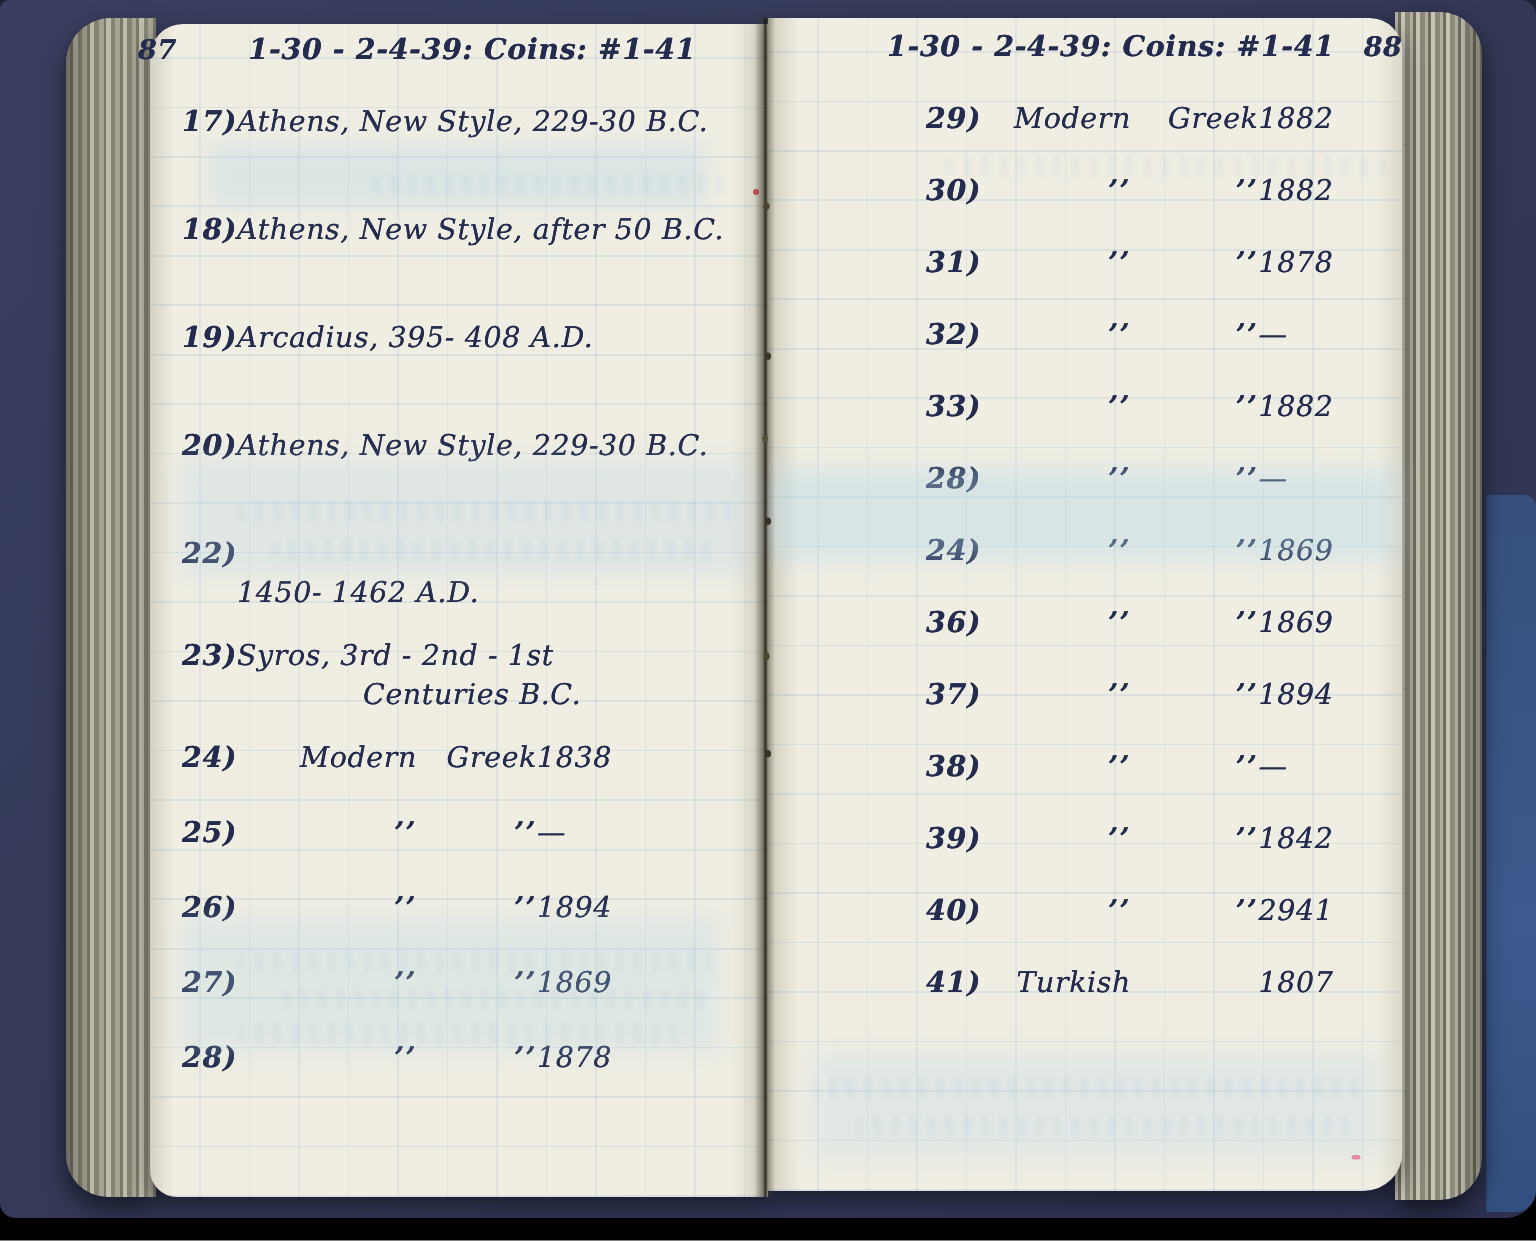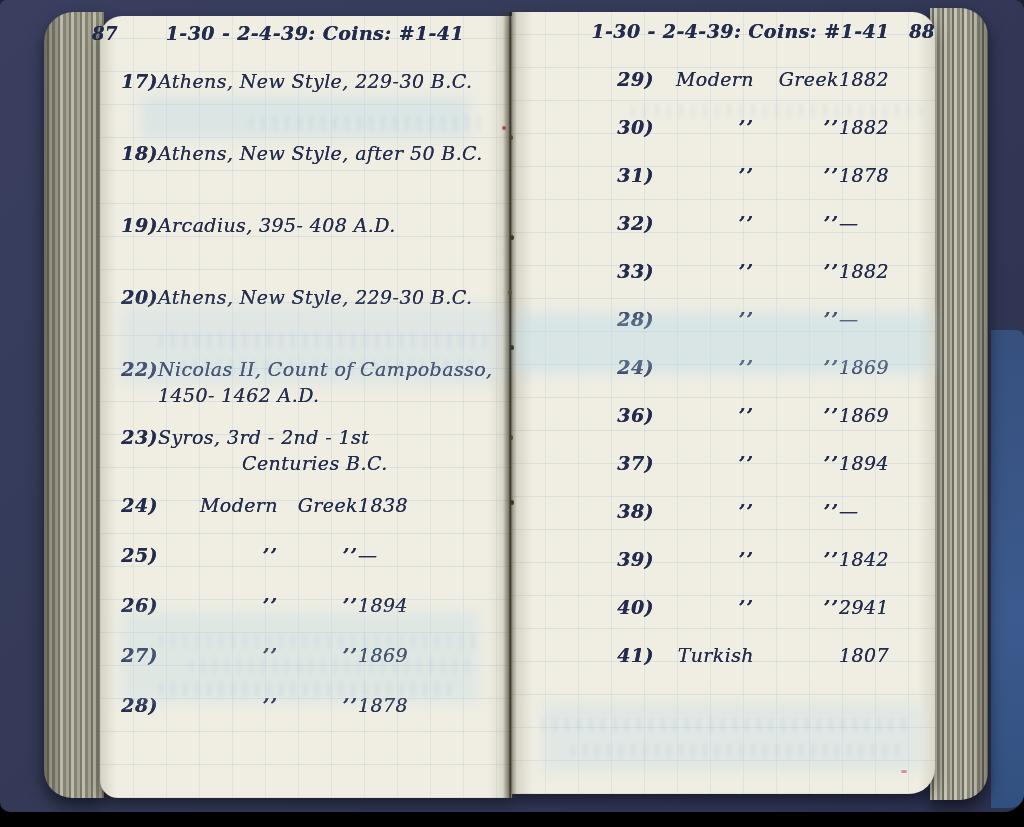--- a/index.html
+++ b/index.html
@@ -152,21 +152,20 @@
         </div>
         <div class="entry">
           <div class="row">
             <span class="n">20)</span>
             <span class="text">Athens, New Style, 229-30 B.C.</span>
           </div>
         </div>
         <div class="entry two-line">
           <div class="row">
             <span class="n">22)</span>
-            <span class="text">Nicolas II, Count of Campobasso,</span>
           </div>
           <div class="line2">1450- 1462 A.D.</div>
         </div>
         <div class="entry two-line">
           <div class="row">
             <span class="n">23)</span>
             <span class="text">Syros, 3rd - 2nd - 1st</span>
           </div>
           <div class="line2 deep">Centuries B.C.</div>
         </div>

